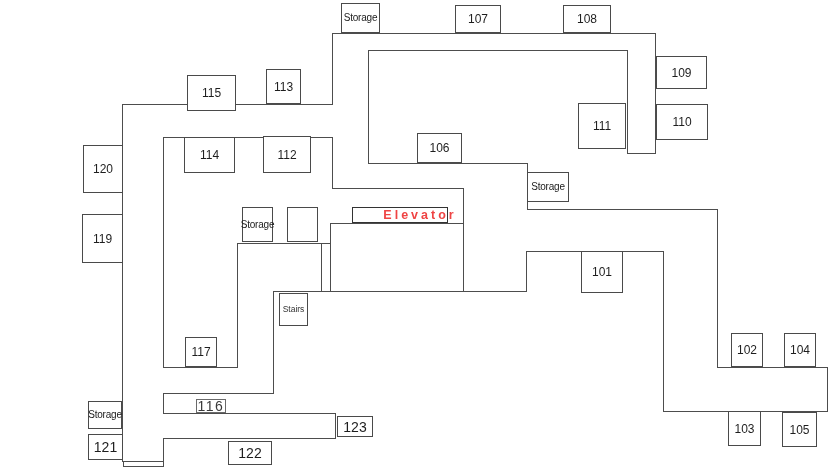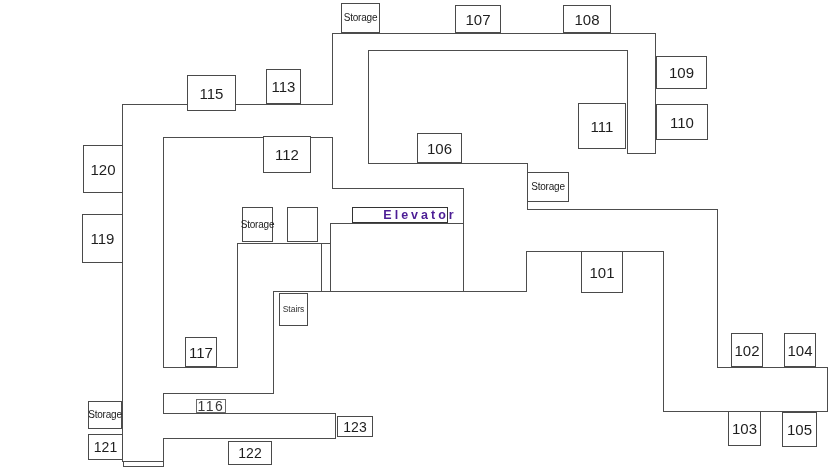--- a/index.html
+++ b/index.html
@@ -4,28 +4,28 @@
 <style>
   html,body{margin:0;padding:0;background:#fff;}
   .canvas{
     position:relative;width:830px;height:467px;background:#ffffff;overflow:hidden;
     font-family:"Liberation Sans",sans-serif;
   }
   .walls{position:absolute;left:0;top:0;z-index:1;}
   .box{
     position:absolute;z-index:2;background:#ffffff;border:1px solid #4a4a4a;
     display:flex;align-items:center;justify-content:center;
-    color:#1e1e1e;font-size:15px;line-height:1;box-sizing:border-box;
+    color:#1e1e1e;font-size:12px;line-height:1;box-sizing:border-box;
   }
   .box.small{font-size:14px;}
   .box.storage{font-size:10px;letter-spacing:-0.2px;color:#222;}
   .box.stairs{font-size:8.5px;color:#333;}
   .box.tiny{font-size:14px;letter-spacing:1.5px;color:#3a3a3a;border-color:#6a6a6a;}
   .box.elevator{
-    font-size:12.5px;font-weight:bold;letter-spacing:3px;color:#4c1d95;
+    font-size:12.5px;font-weight:bold;letter-spacing:3px;color:#ef4444;
     border-color:#333;
     padding-left:40px;
   }
   .title{
     position:absolute;z-index:2;left:384px;top:345px;width:210px;height:42px;
     font-size:37px;color:#1c1c1c;white-space:nowrap;
   }
 </style>
 </head>
 <body>
@@ -49,20 +49,21 @@
 
   <div class="box storage" style="left:341px;top:3px;width:39px;height:30px">Storage</div>
   <div class="box" style="left:455px;top:5px;width:46px;height:28px">107</div>
   <div class="box" style="left:563px;top:5px;width:48px;height:28px">108</div>
   <div class="box" style="left:656px;top:56px;width:51px;height:33px">109</div>
   <div class="box" style="left:656px;top:104px;width:52px;height:36px">110</div>
   <div class="box" style="left:578px;top:103px;width:48px;height:46px">111</div>
 
   <div class="box" style="left:187px;top:75px;width:49px;height:36px">115</div>
   <div class="box" style="left:266px;top:69px;width:35px;height:35px">113</div>
+  <div class="box" style="left:184px;top:137px;width:51px;height:36px">114</div>
   <div class="box" style="left:263px;top:136px;width:48px;height:37px">112</div>
   <div class="box" style="left:417px;top:133px;width:45px;height:30px">106</div>
   <div class="box storage" style="left:527px;top:172px;width:42px;height:30px">Storage</div>
 
   <div class="box" style="left:83px;top:145px;width:40px;height:48px">120</div>
   <div class="box" style="left:82px;top:214px;width:41px;height:49px">119</div>
 
   <div class="box storage" style="left:242px;top:207px;width:31px;height:35px">Storage</div>
   <div class="box" style="left:287px;top:207px;width:31px;height:35px"></div>
   <div class="box elevator" style="left:352px;top:207px;width:96px;height:16px">Elevator</div>

